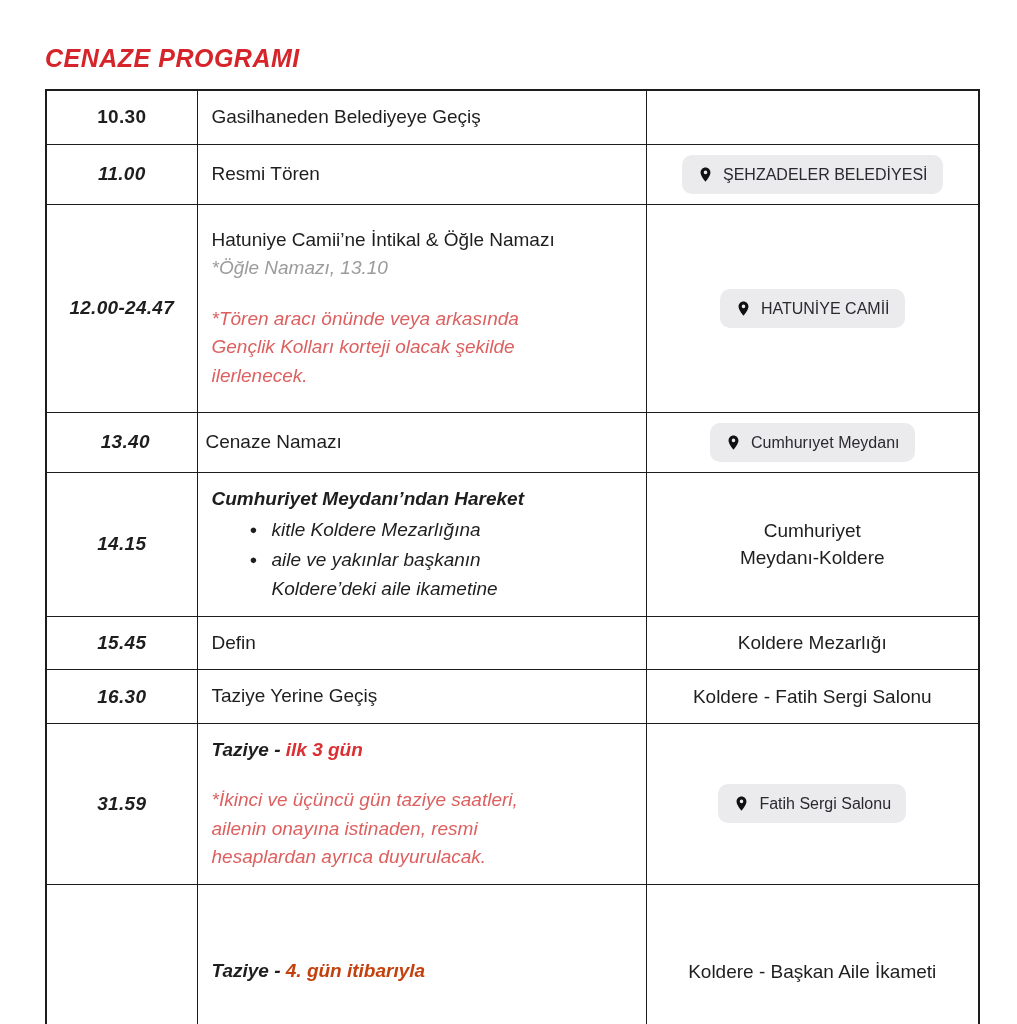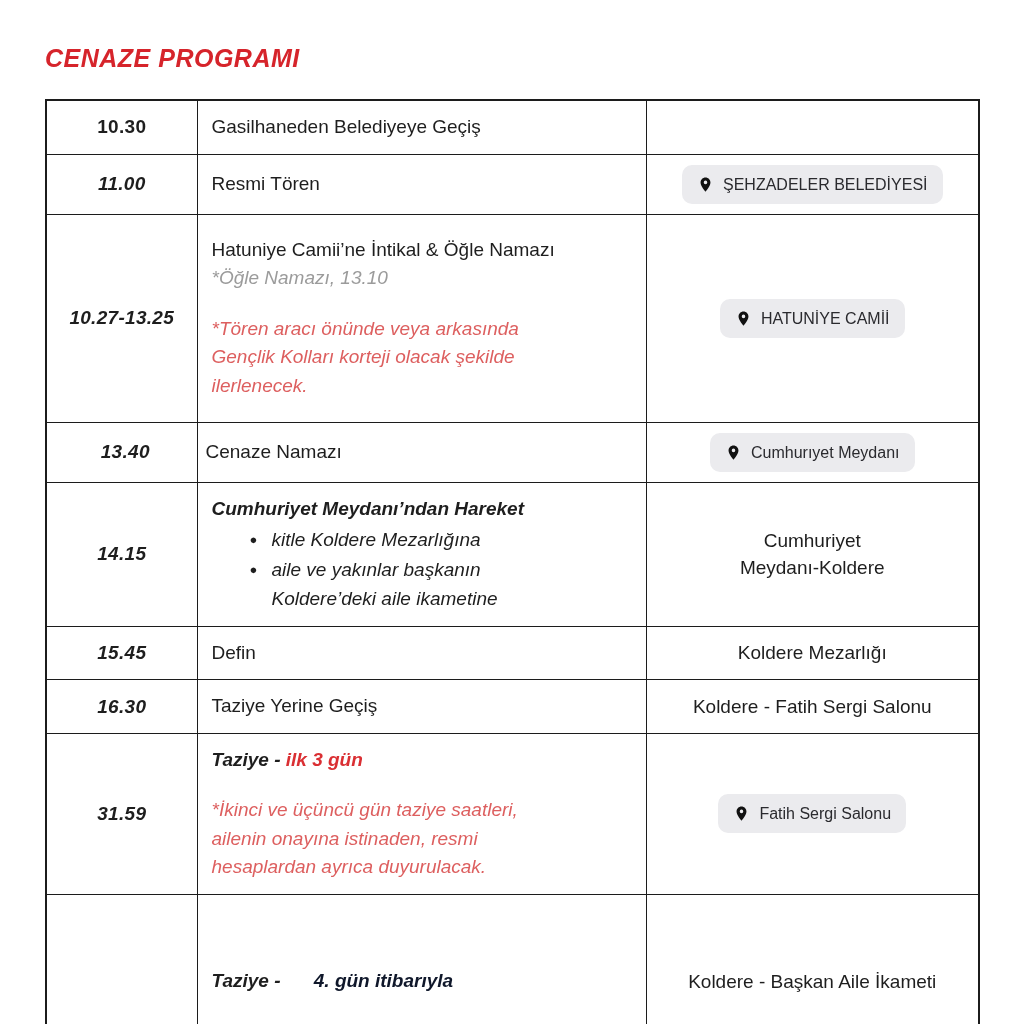--- a/index.html
+++ b/index.html
@@ -13,21 +13,21 @@
   }
   html,body{margin:0;padding:0;background:#ffffff;}
   body{
     width:1017px;height:1024px;
     font-family:"Liberation Sans","DejaVu Sans",sans-serif;
     color:var(--text);
     overflow:hidden;
   }
   .page{position:relative;width:1017px;height:1024px;box-sizing:border-box;padding:44px 0 0 45px;}
   .title{
-    margin:0 0 26px 0;
+    margin:0 0 16px 0;
     font-size:25px;
     font-weight:800;
     font-style:italic;
     letter-spacing:.5px;
     color:var(--accent-red);
   }
   table.schedule{
     border-collapse:collapse;
     width:933px;
     table-layout:fixed;
@@ -67,21 +67,21 @@
   .block.gap{margin-top:22px;}
   .bullet-row{display:flex;line-height:1.55;margin-top:2px;}
   .bullet-dot{width:22px;margin-left:38px;flex:0 0 auto;font-size:13px;line-height:2.2;}
   
   .s-normal{color:var(--text);}
   .s-italic{font-style:italic;color:var(--text);}
   .s-bold-italic{font-style:italic;font-weight:700;color:var(--text);}
   .s-italic-gray{font-style:italic;color:var(--muted-gray);}
   .s-italic-red{font-style:italic;color:var(--note-red);}
   .s-bold-italic-red{font-style:italic;font-weight:700;color:var(--emph-red);}
-  .s-italic-red-strong{font-style:italic;font-weight:600;color:#0f172a;margin-left:28px;}
+  .s-italic-red-strong{font-style:italic;font-weight:600;color:#c2410c;}
 
   .badge{
     display:inline-flex;
     align-items:center;
     gap:9px;
     background:var(--badge-bg);
     border-radius:10px;
     padding:8px 15px;
     font-size:16px;
     color:#2a2a2e;
@@ -118,21 +118,21 @@
           <td class="loc-cell"><span class="badge">
               <span>
                 <svg width="17" height="17" viewBox="0 0 24 24" fill="#111111" xmlns="http://www.w3.org/2000/svg">
                   <path d="M12 2C8.13 2 5 5.13 5 9c0 5.25 7 13 7 13s7-7.75 7-13c0-3.87-3.13-7-7-7zm0 9.5A2.5 2.5 0 1 1 12 6.5a2.5 2.5 0 0 1 0 5z"></path>
                 </svg>
               </span>
               <span>ŞEHZADELER BELEDİYESİ</span>
             </span></td>
         </tr>
         <tr>
-          <td class="time-cell">10.27-13.25</td>
+          <td class="time-cell">12.00-24.47</td>
           <td class="event-cell">
             <div class="block"><span class="s-normal">Hatuniye Camii’ne İntikal &amp; Öğle Namazı</span></div>
             <div class="block s-italic-gray">*Öğle Namazı, 13.10</div>
             <div class="block gap s-italic-red">*Tören aracı önünde veya arkasında<br>Gençlik Kolları korteji olacak şekilde<br>ilerlenecek.</div>
           </td>
           <td class="loc-cell"><span class="badge">
               <span>
                 <svg width="17" height="17" viewBox="0 0 24 24" fill="#111111" xmlns="http://www.w3.org/2000/svg">
                   <path d="M12 2C8.13 2 5 5.13 5 9c0 5.25 7 13 7 13s7-7.75 7-13c0-3.87-3.13-7-7-7zm0 9.5A2.5 2.5 0 1 1 12 6.5a2.5 2.5 0 0 1 0 5z"></path>
                 </svg>

